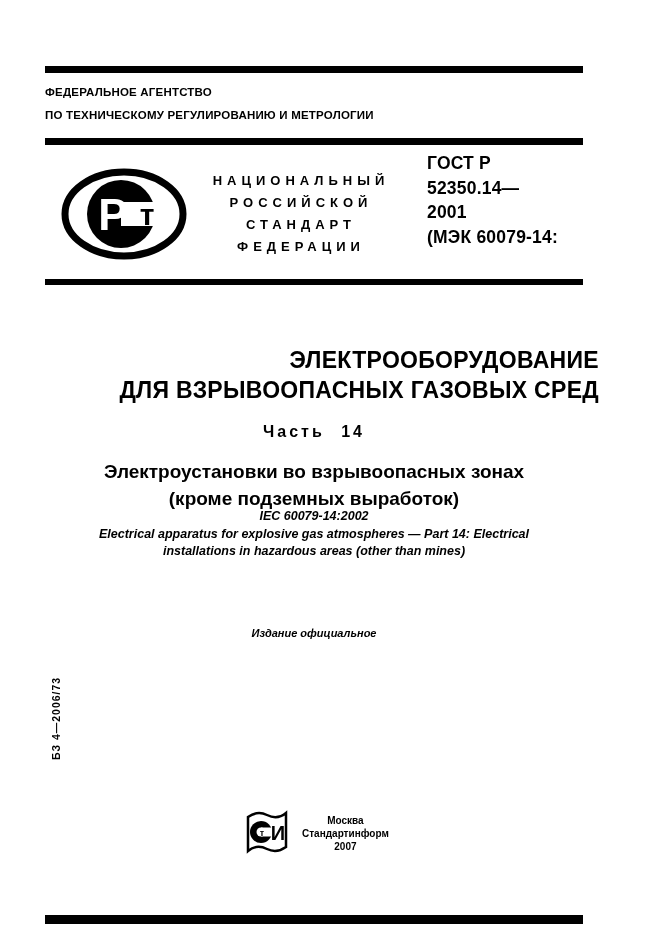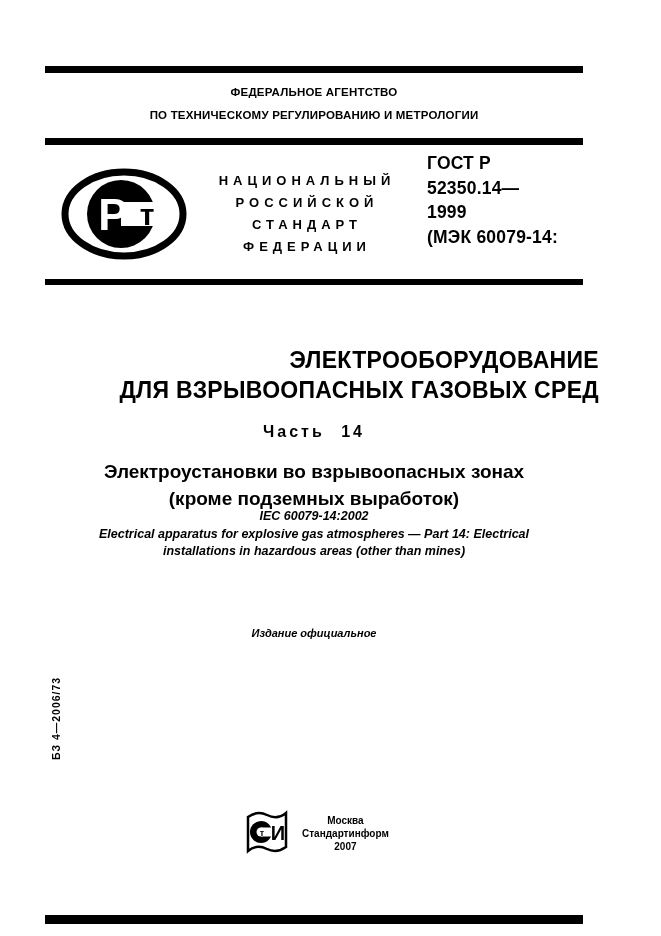--- a/index.html
+++ b/index.html
@@ -7,26 +7,26 @@
     position:relative;width:661px;height:936px;margin:0 auto;
     background:#ffffff;color:#000;overflow:hidden;
     font-family:"Liberation Sans",sans-serif;font-weight:bold;
   }
   .rule{position:absolute;left:45px;width:538px;background:#000;}
   .rule-1{top:66px;height:7px;}
   .rule-2{top:138px;height:7px;}
   .rule-3{top:279px;height:6px;}
   .rule-4{top:915px;height:9px;}
 
-  .agency{position:absolute;left:45px;top:81px;width:538px;text-align:center;
+  .agency{position:absolute;left:45px;top:81px;width:538px;text-align:left;
           font-size:11.5px;line-height:23px;letter-spacing:.2px;}
 
   .rst-logo{position:absolute;left:61px;top:168px;width:126px;height:92px;}
 
-  .std-type{position:absolute;left:207px;top:170px;width:200px;text-align:center;
+  .std-type{position:absolute;left:201px;top:170px;width:200px;text-align:center;
             font-size:13px;line-height:22px;letter-spacing:5px;}
   .std-type div{white-space:nowrap;}
 
   .designation{position:absolute;left:427px;top:151px;width:158px;
                font-size:17.5px;line-height:24.5px;letter-spacing:.2px;}
 
   .main-title{position:absolute;left:61px;top:345px;width:538px;text-align:right;
               font-size:23px;line-height:30px;letter-spacing:.3px;}
   .part-line{position:absolute;left:45px;top:423px;width:538px;text-align:center;
              font-size:16px;letter-spacing:3px;word-spacing:9px;}
@@ -70,21 +70,21 @@
   <div class="std-type">
     <div>НАЦИОНАЛЬНЫЙ</div>
     <div>РОССИЙСКОЙ</div>
     <div>СТАНДАРТ</div>
     <div>ФЕДЕРАЦИИ</div>
   </div>
 
   <div class="designation">
     <div>ГОСТ Р</div>
     <div>52350.14—</div>
-    <div>1999</div>
+    <div>2001</div>
     <div>(МЭК 60079-14:</div>
   </div>
 
   <div class="rule rule-3"></div>
 
   <div class="main-title">
     <div>ЭЛЕКТРООБОРУДОВАНИЕ</div>
     <div>ДЛЯ ВЗРЫВООПАСНЫХ ГАЗОВЫХ СРЕД</div>
   </div>
 

